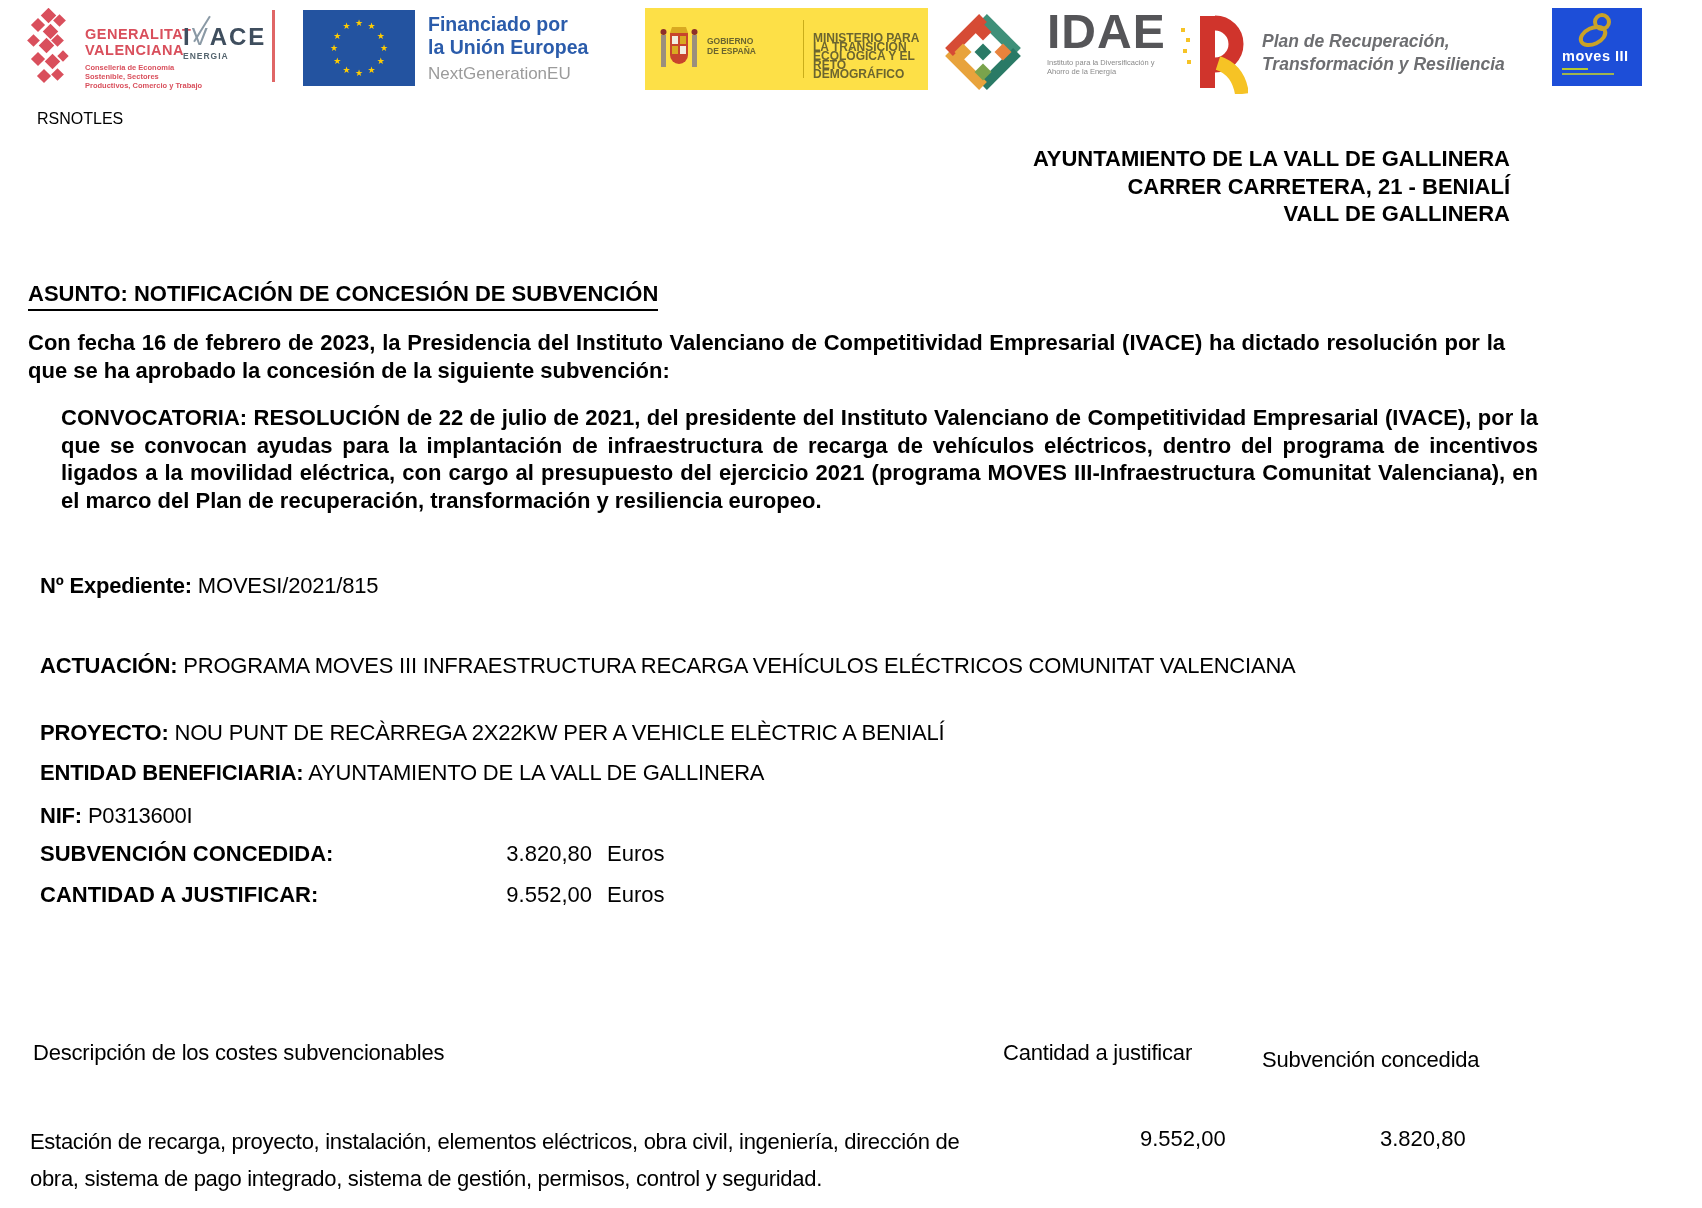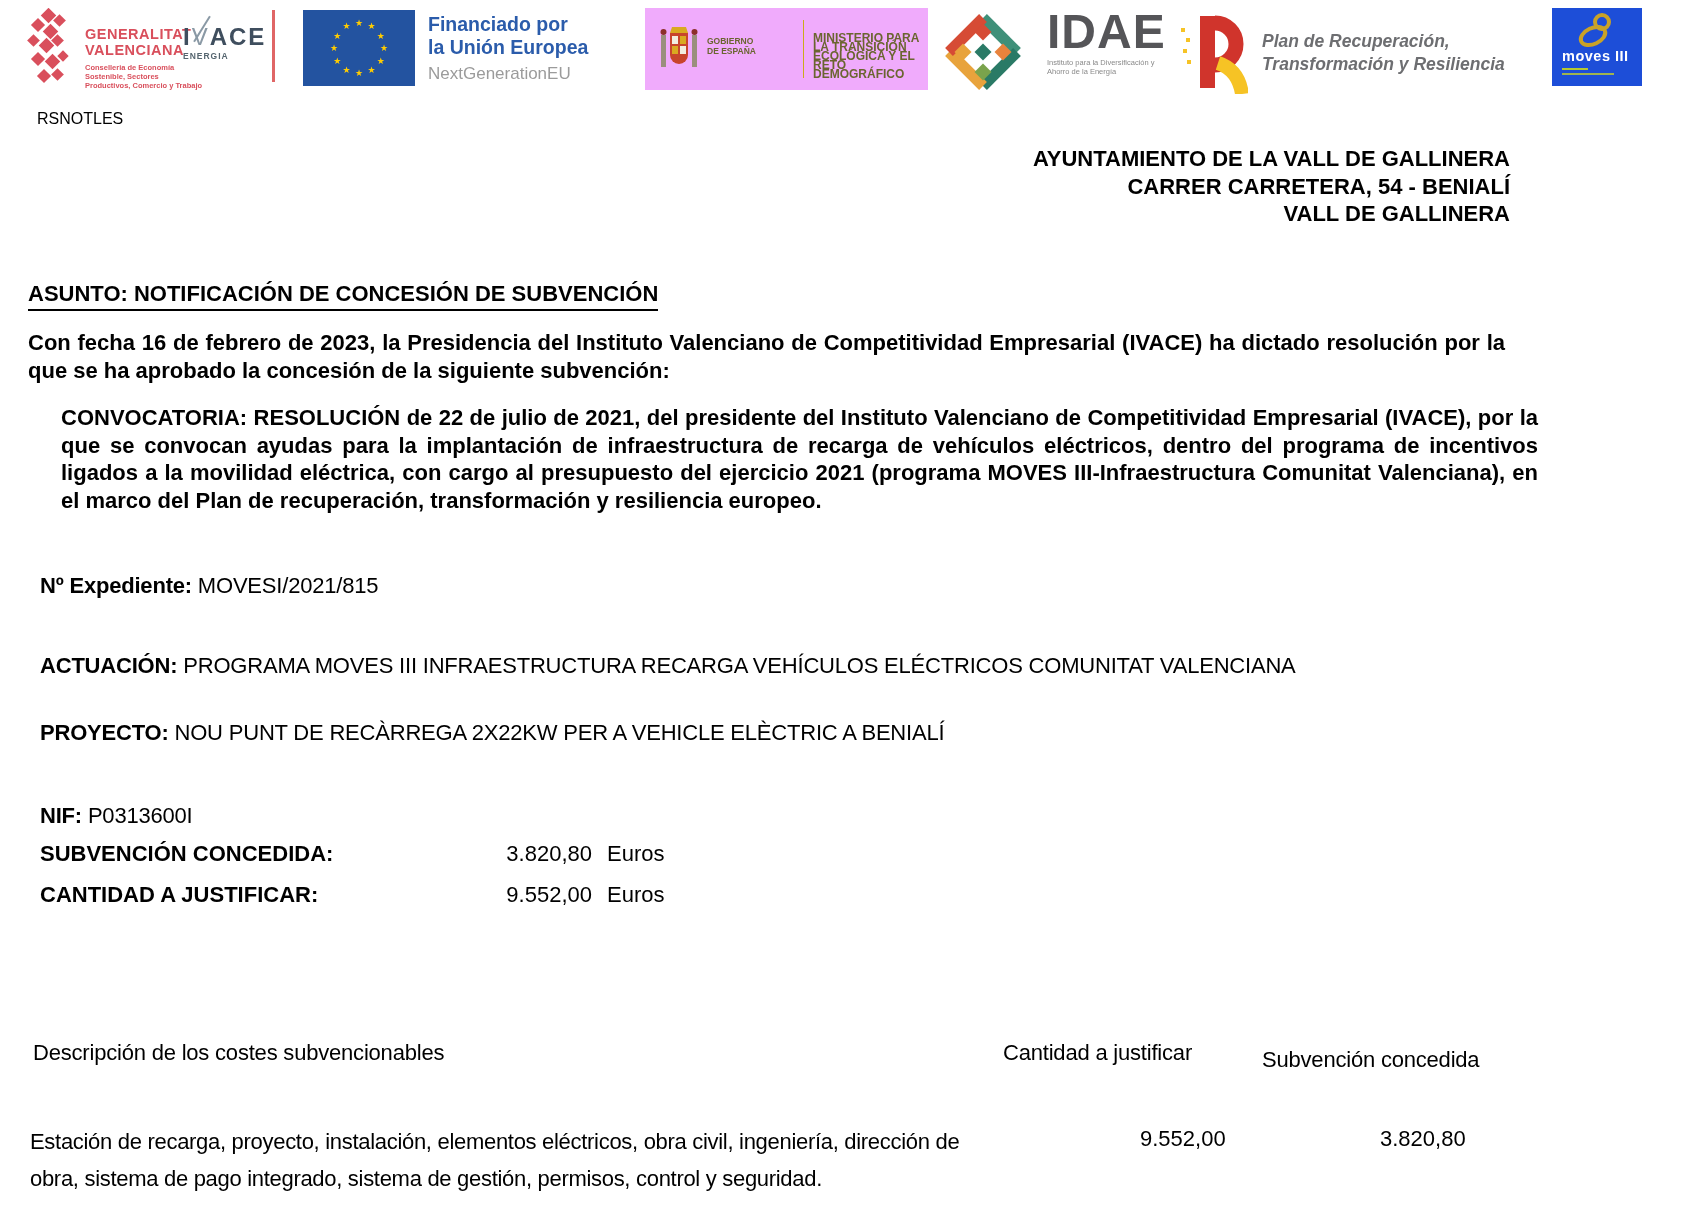--- a/index.html
+++ b/index.html
@@ -21,21 +21,21 @@
         background:#8a99a5;transform:rotate(32deg);}
   .ivace-sub{color:#55656f;font-size:8.5px;letter-spacing:1px;font-weight:bold;margin-top:3px;}
 
   .hdr-divider{position:absolute;left:272px;top:10px;width:3px;height:72px;background:#e06666;}
 
   .logo-eu{position:absolute;left:303px;top:10px;display:flex;gap:13px;}
   .eu-text{padding-top:3px;}
   .eu-l12{color:#2b5cab;font-weight:bold;font-size:19.5px;line-height:23px;}
   .eu-l3{color:#9b9b9b;font-size:17px;margin-top:5px;}
 
-  .logo-gob{position:absolute;left:645px;top:8px;width:283px;height:82px;background:#f0abfc;}
+  .logo-gob{position:absolute;left:645px;top:8px;width:283px;height:82px;background:#fde047;}
   .gob-coat{position:absolute;left:14px;top:11px;}
   .gob-name{position:absolute;left:62px;top:28px;color:#6b6530;font-size:8.5px;font-weight:bold;line-height:10px;}
   .gob-div{position:absolute;left:158px;top:12px;width:1px;height:58px;background:#c9ad1a;}
   .gob-min{position:absolute;left:168px;top:26px;width:110px;color:#6b6530;font-size:12px;font-weight:bold;line-height:9px;}
 
   .logo-idae{position:absolute;left:933px;top:10px;display:flex;gap:14px;}
   .idae-name{color:#555558;font-weight:bold;font-size:48px;line-height:44px;letter-spacing:1px;}
   .idae-sub{color:#8a8a8a;font-size:7.5px;width:120px;line-height:9px;margin-top:4px;}
 
   .logo-plan{position:absolute;left:1178px;top:8px;display:flex;gap:14px;}
@@ -207,21 +207,21 @@
       <div class="moves-name">moves III</div>
       <div class="moves-line1"></div>
       <div class="moves-line2"></div>
     </div>
   </header>
 
   <div class="ref">RSNOTLES</div>
 
   <div class="recipient">
     <div>AYUNTAMIENTO DE LA VALL DE GALLINERA</div>
-    <div>CARRER CARRETERA, 54 - BENIALÍ</div>
+    <div>CARRER CARRETERA, 21 - BENIALÍ</div>
     <div>VALL DE GALLINERA</div>
   </div>
 
   <div class="subject">
     <span>ASUNTO: NOTIFICACIÓN DE CONCESIÓN DE SUBVENCIÓN</span>
   </div>
 
   <p class="para intro">Con fecha 16 de febrero de 2023, la Presidencia del Instituto Valenciano de Competitividad Empresarial (IVACE) ha dictado resolución por la que se ha aprobado la concesión de la siguiente subvención:</p>
   <p class="para conv">CONVOCATORIA: RESOLUCIÓN de 22 de julio de 2021, del presidente del Instituto Valenciano de Competitividad Empresarial (IVACE), por la que se convocan ayudas para la implantación de infraestructura de recarga de vehículos eléctricos, dentro del programa de incentivos ligados a la movilidad eléctrica, con cargo al presupuesto del ejercicio 2021 (programa MOVES III-Infraestructura Comunitat Valenciana), en el marco del Plan de recuperación, transformación y resiliencia europeo.</p>
 
@@ -229,20 +229,24 @@
     <span class="f-label">Nº Expediente:</span>
     <span>MOVESI/2021/815</span>
   </div>
   <div class="field f2">
     <span class="f-label">ACTUACIÓN:</span>
     <span>PROGRAMA MOVES III INFRAESTRUCTURA RECARGA VEHÍCULOS ELÉCTRICOS COMUNITAT VALENCIANA</span>
   </div>
   <div class="field f3">
     <span class="f-label">PROYECTO:</span>
     <span>NOU PUNT DE RECÀRREGA 2X22KW PER A VEHICLE ELÈCTRIC A BENIALÍ</span>
+  </div>
+  <div class="field f4">
+    <span class="f-label">ENTIDAD BENEFICIARIA:</span>
+    <span>AYUNTAMIENTO DE LA VALL DE GALLINERA</span>
   </div>
   <div class="field f5">
     <span class="f-label">NIF:</span>
     <span>P0313600I</span>
   </div>
 
   <div class="amount a0">
     <span class="f-label">SUBVENCIÓN CONCEDIDA:</span>
     <span class="a-val">3.820,80</span>
     <span class="a-unit">Euros</span>

